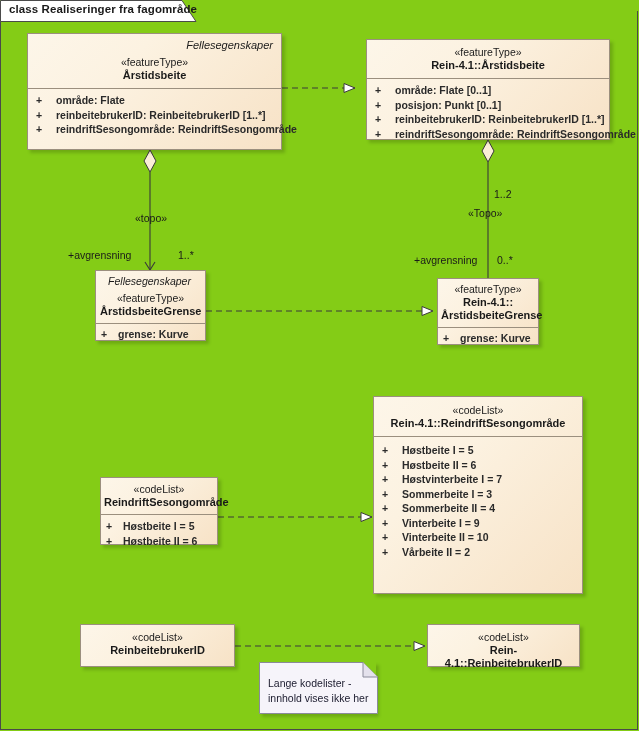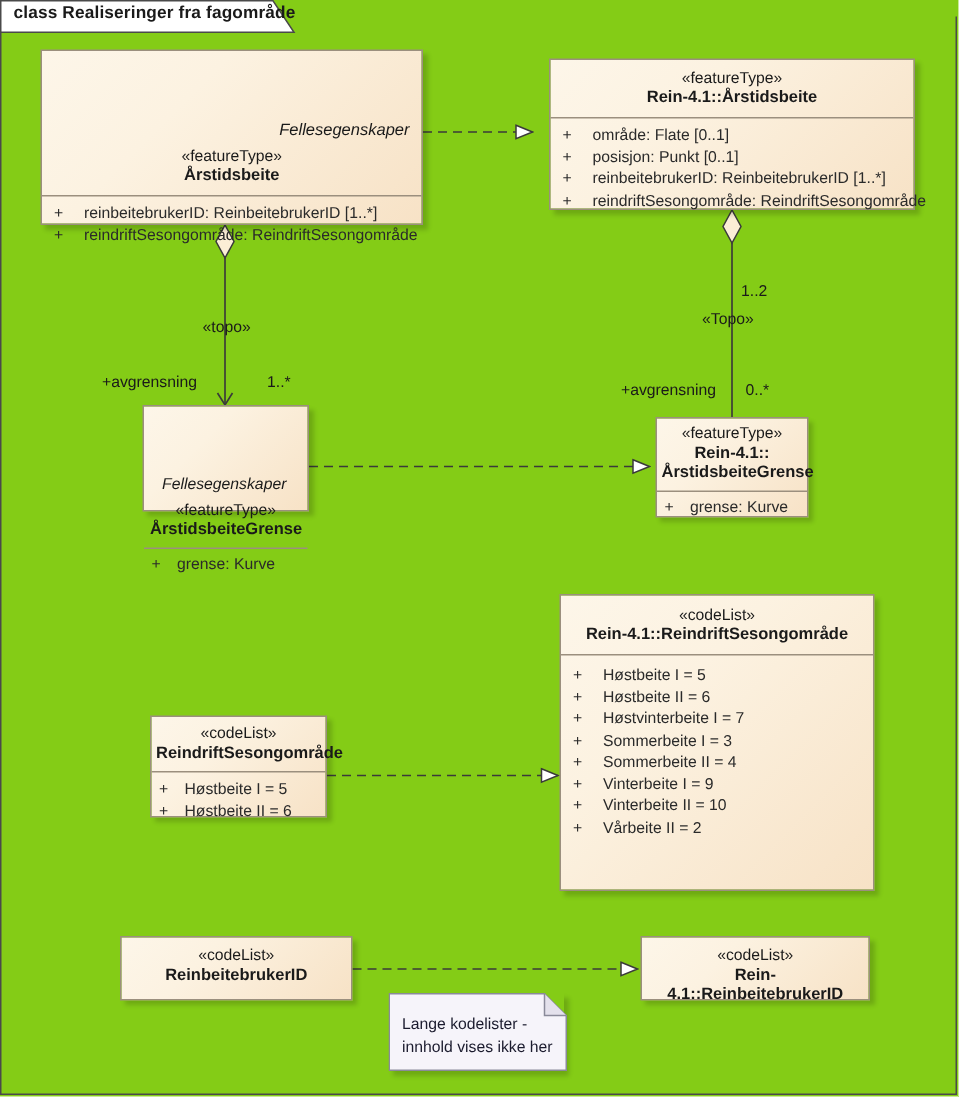--- a/index.html
+++ b/index.html
@@ -10,26 +10,26 @@
   .frame{position:absolute;left:0;top:11px;width:638px;height:719px;border:1px solid #4a4a4a;border-top:none;box-sizing:border-box;}
   .title-tab{position:absolute;left:0;top:0;height:22px;box-sizing:border-box;}
   .title-tab svg{position:absolute;left:0;top:0;}
   .title-tab .tt-text{position:absolute;left:9px;top:3px;font-size:11.5px;font-weight:bold;color:#1a1a1a;white-space:nowrap;letter-spacing:.1px;}
 
   
   .cls{position:absolute;box-sizing:border-box;border:1px solid #9b8f7e;
        background:linear-gradient(135deg,#fdf6e9 0%,#fcf2e1 35%,#f7e2c6 100%);
        box-shadow:3px 3px 3px rgba(0,0,0,.17);}
   .cls .hdr{padding:5px 6px 6px 6px;text-align:center;}
-  .cls .owner{display:block;text-align:right;font-style:italic;font-size:11px;color:#1a1a1a;line-height:13px;padding:0 2px 4px 0;margin-top:42px;}
+  .cls .owner{display:block;text-align:right;font-style:italic;font-size:11px;color:#1a1a1a;line-height:13px;padding:0 2px 4px 0;}
   .cls .owner.ctr{text-align:center;font-style:italic;}
   .cls .stereo{display:block;font-size:10.5px;color:#1a1a1a;line-height:13px;}
   .cls .nm{display:block;font-size:11px;font-weight:bold;color:#1a1a1a;line-height:13px;}
   .cls .sep{height:1px;background:#9b8f7e;font-size:0;line-height:0;}
-  .cls .attrs{padding:4px 0 5px 0;}
+  .cls .attrs{padding:4px 0 5px 0;font-weight:bold;}
   .cls .attr{font-size:10.5px;color:#2a2a2a;line-height:14.5px;white-space:nowrap;padding-left:8px;}
   .cls .attr .vis{display:inline-block;width:20px;color:#2a2a2a;}
 
   
   .note{position:absolute;box-sizing:border-box;box-shadow:3px 3px 3px rgba(0,0,0,.17);}
   .note .ntxt{position:absolute;left:9px;top:14px;font-size:10.5px;color:#1b1b2e;line-height:15px;white-space:pre-line;}
 
   
   .links{position:absolute;left:0;top:0;width:639px;height:731px;pointer-events:none;}
 
@@ -108,20 +108,21 @@
   <span class="lbl" style="left:497px;top:254px;">0..*</span>
 
   <div class="cls" style="left:27px;top:33px;width:255px;height:117px;">
     <div class="hdr">
       <span class="owner">Fellesegenskaper</span>
       <span class="stereo">«featureType»</span>
       <span class="nm">Årstidsbeite</span>
     </div>
     <div class="sep"></div>
     <div class="attrs">
+      <div class="attr"><span class="vis">+</span><span>område: Flate</span></div>
       <div class="attr"><span class="vis">+</span><span>reinbeitebrukerID: ReinbeitebrukerID [1..*]</span></div>
       <div class="attr"><span class="vis">+</span><span>reindriftSesongområde: ReindriftSesongområde</span></div>
     </div>
   </div>
 
   <div class="cls" style="left:366px;top:39px;width:244px;height:101px;">
     <div class="hdr" style="padding-top:6px;">
       <span class="stereo">«featureType»</span>
       <span class="nm">Rein-4.1::Årstidsbeite</span>
     </div>

